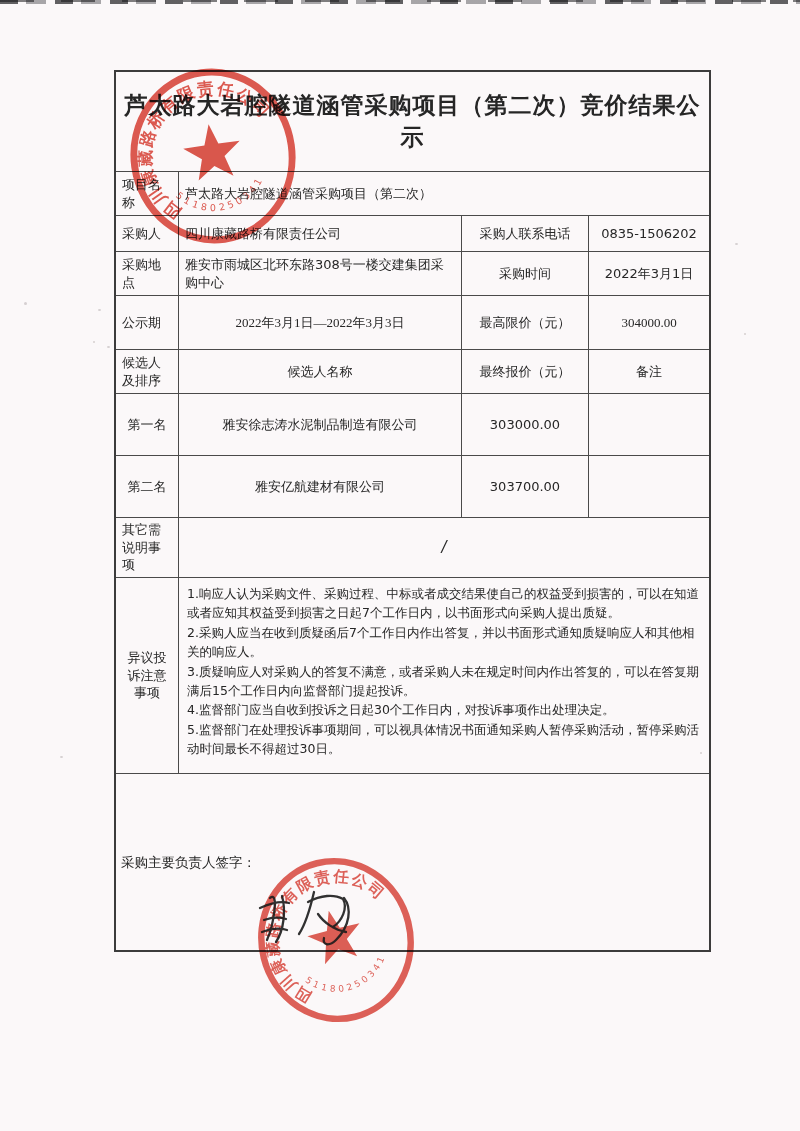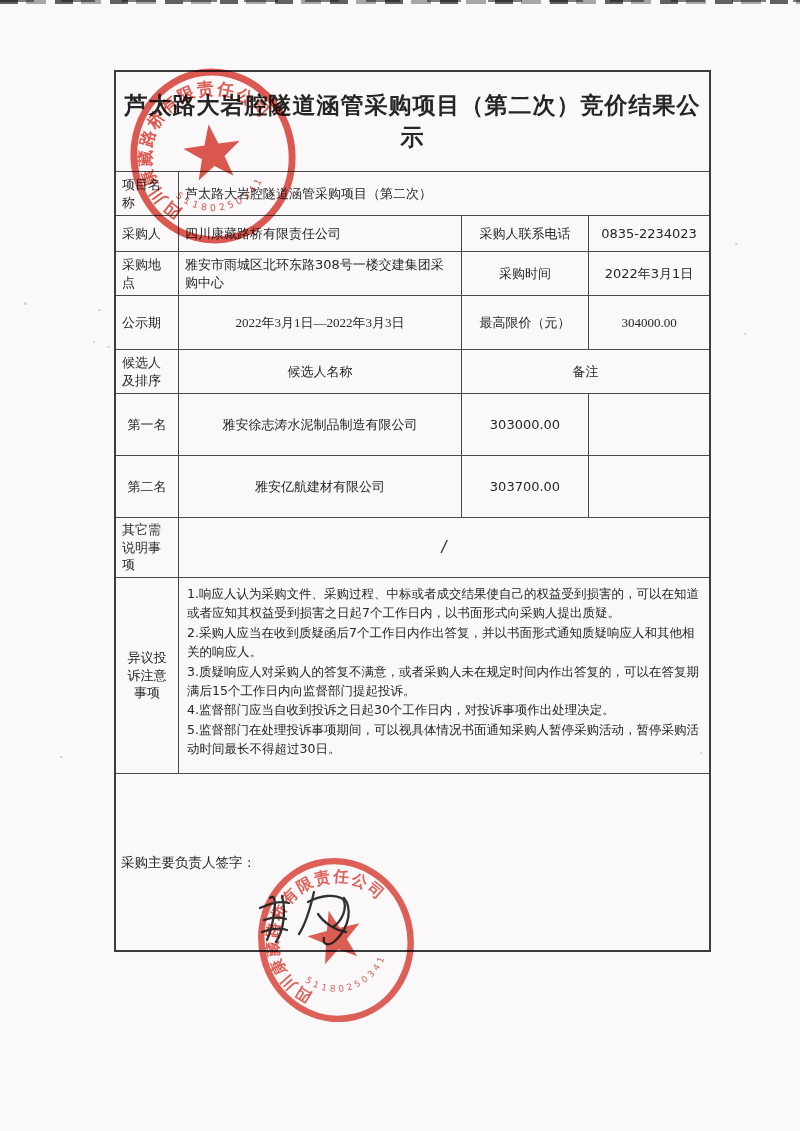--- a/index.html
+++ b/index.html
@@ -108,40 +108,41 @@
 
   <div class="tr row-r1">
     <div class="td c1 pad lft">项目名称</div>
     <div class="td rest bl pad lft">芦太路大岩腔隧道涵管采购项目（第二次）</div>
   </div>
 
   <div class="tr row-r2">
     <div class="td c1 pad lft">采购人</div>
     <div class="td c2 bl pad lft">四川康藏路桥有限责任公司</div>
     <div class="td c3 bl pad ctr">采购人联系电话</div>
-    <div class="td c4 bl pad ctr">0835-2234023</div>
+    <div class="td c4 bl pad ctr">0835-1506202</div>
   </div>
 
   <div class="tr row-r3">
     <div class="td c1 pad lft">采购地点</div>
     <div class="td c2 bl pad lft">雅安市雨城区北环东路308号一楼交建集团采购中心</div>
     <div class="td c3 bl pad ctr">采购时间</div>
     <div class="td c4 bl pad ctr">2022年3月1日</div>
   </div>
 
   <div class="tr row-r4">
     <div class="td c1 pad lft">公示期</div>
     <div class="td c2 bl pad ctr">2022年3月1日—2022年3月3日</div>
     <div class="td c3 bl pad ctr">最高限价（元）</div>
     <div class="td c4 bl pad ctr">304000.00</div>
   </div>
 
   <div class="tr row-r5">
     <div class="td c1 pad lft">候选人及排序</div>
     <div class="td c2 bl pad ctr">候选人名称</div>
+    <div class="td c3 bl pad ctr">最终报价（元）</div>
     <div class="td c4 bl pad ctr">备注</div>
   </div>
 
   <div class="tr row-r6">
     <div class="td c1 pad ctr">第一名</div>
     <div class="td c2 bl pad ctr">雅安徐志涛水泥制品制造有限公司</div>
     <div class="td c3 bl pad ctr">303000.00</div>
     <div class="td c4 bl pad ctr"></div>
   </div>
 

